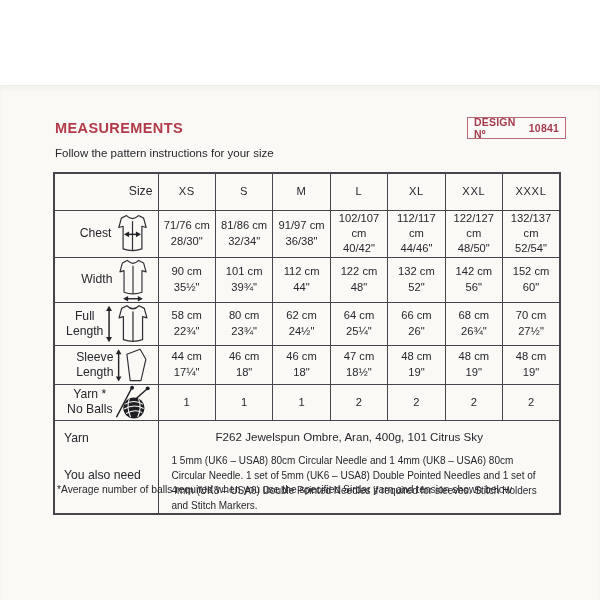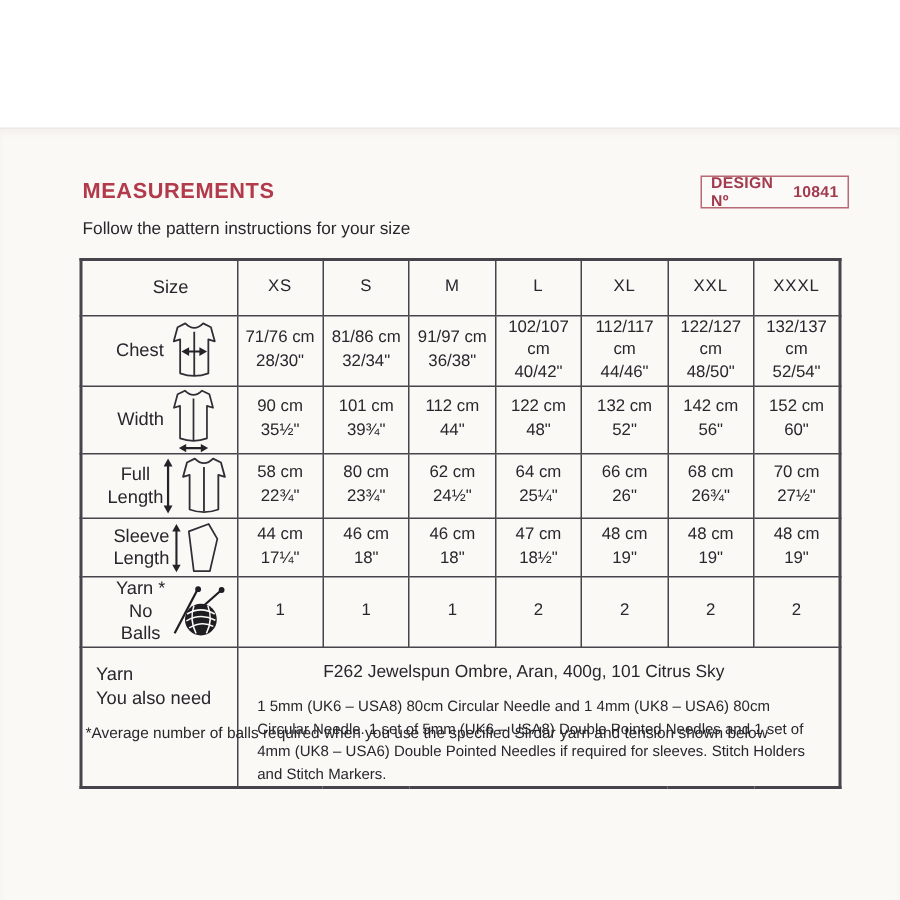--- a/index.html
+++ b/index.html
@@ -45,33 +45,33 @@
   table.size-table{border:2px solid var(--border);}
   tr.r-header td{height:37px;}
   tr.r-chest td{height:38px;}
   tr.r-width td{height:36px;}
   tr.r-full td{height:37px;}
   tr.r-sleeve td{height:39px;}
   tr.r-balls td{height:35px;}
   tr.r-info td{height:85px;vertical-align:top;}
   td.label-cell{text-align:left;}
   .label-flex{
-    display:flex;align-items:center;justify-content:center;
-    padding:0 5px 0 20px;width:100%;height:100%;
+    display:flex;align-items:center;justify-content:flex-end;
+    padding:0 5px 0 9px;width:100%;height:100%;
   }
   .label-text{font-size:12.2px;color:var(--ink);line-height:1.25;}
   .size-head{font-size:12.2px;letter-spacing:.6px;}
   .maroon{color:var(--maroon);}
   .black{color:var(--ink);}
   .cell-in{display:block;}
   .cell-cm{display:block;}
   .icon-wrap{display:flex;align-items:center;flex:0 0 auto;}
   .info-label-cell{padding:9px 4px 0 9px !important;text-align:left !important;}
   .info-label{font-size:12.2px;color:var(--ink);}
-  .info-label + .info-label{margin-top:0;}
+  .info-label + .info-label{margin-top:20px;}
   .info-content-cell{padding:8px 10px 0 13px !important;text-align:left !important;}
   .info-yarn{font-size:11.6px;color:var(--ink);margin-bottom:8px;padding-left:44px;}
   .info-also{font-size:10px;color:var(--ink);line-height:1.5;max-width:392px;}
   .footnote{
     position:absolute;left:57px;top:398px;font-size:10.3px;color:var(--ink);
   }
 </style>
 </head>
 <body>
 

